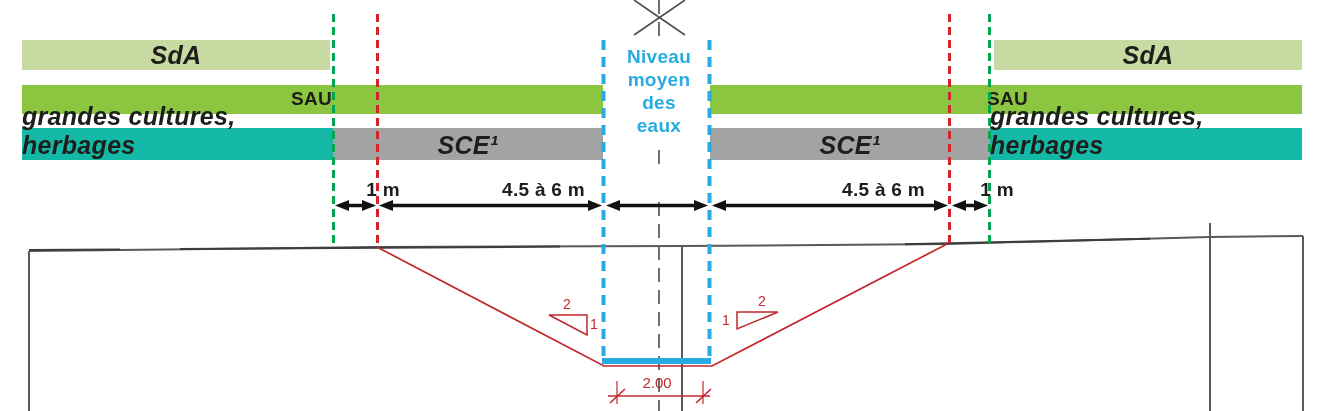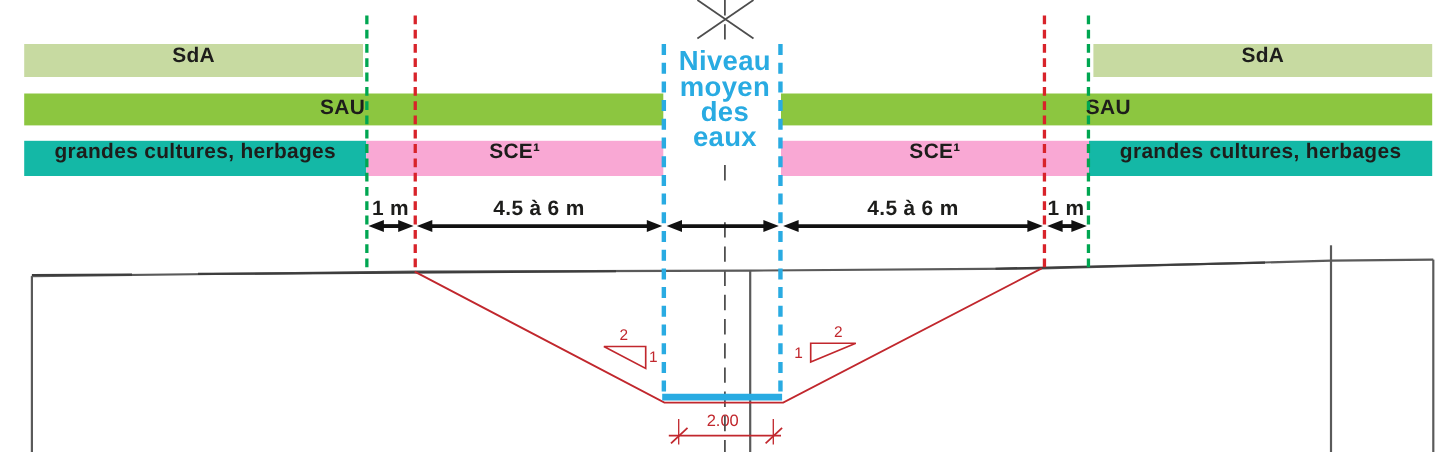--- a/index.html
+++ b/index.html
@@ -1,34 +1,34 @@
 <!DOCTYPE html>
 <html><head>
 <meta charset="utf-8">
 <style>
   html,body{margin:0;padding:0;background:#ffffff;}
   .stage{
     position:relative;width:1320px;height:411px;background:#ffffff;overflow:hidden;
     font-family:"Liberation Sans", sans-serif;
   }
   .bar{
-    position:absolute;display:flex;align-items:flex-start;justify-content:center;
-    font-weight:700;font-size:19px;color:#1d1d1b;z-index:1;letter-spacing:.3px;
+    position:absolute;display:flex;align-items:flex-end;justify-content:center;
+    font-weight:700;font-size:25px;color:#1d1d1b;z-index:1;letter-spacing:.3px;font-style:italic;
   }
   .bar-sda{background:#c7daa1;}
   .bar-sau{background:#8cc640;}
   .bar-cult{background:#14b8a6;}
-  .bar-sce{background:#f9a8d4;}
+  .bar-sce{background:#a3a3a3;}
   .lbl{
     position:absolute;font-weight:700;font-size:19px;color:#1d1d1b;
-    text-align:center;z-index:3;letter-spacing:.3px;white-space:nowrap;
+    text-align:right;z-index:3;letter-spacing:.3px;white-space:nowrap;
   }
   .niveau{
     position:absolute;left:600px;top:45px;width:118px;z-index:3;
-    font-weight:700;font-size:25px;line-height:23px;color:#29abe2;
+    font-weight:700;font-size:19px;line-height:23px;color:#29abe2;
     text-align:center;white-space:pre-line;letter-spacing:.3px;
   }
   .red-num{
     position:absolute;color:#c1272d;font-weight:400;font-size:14px;
     text-align:center;z-index:3;white-space:nowrap;
   }
   svg.overlay{position:absolute;left:0;top:0;z-index:5;pointer-events:none;}
 </style>
 </head>
 <body>

